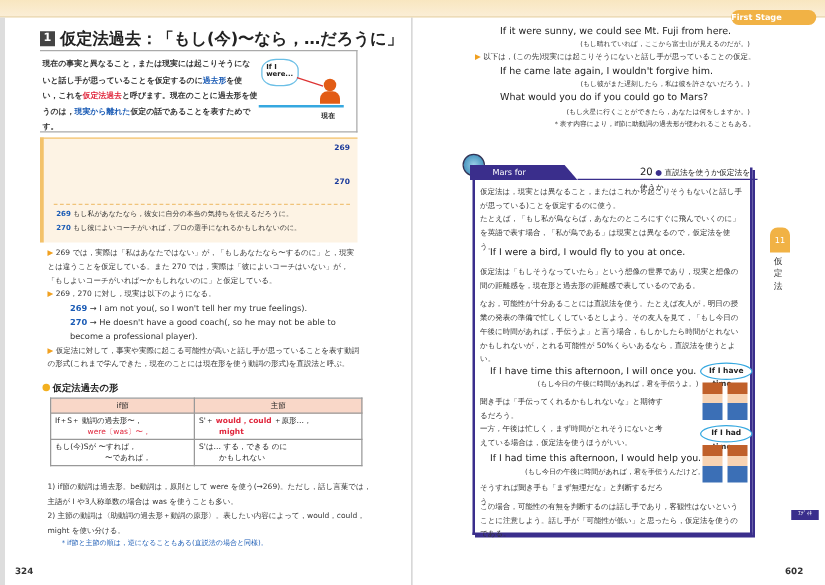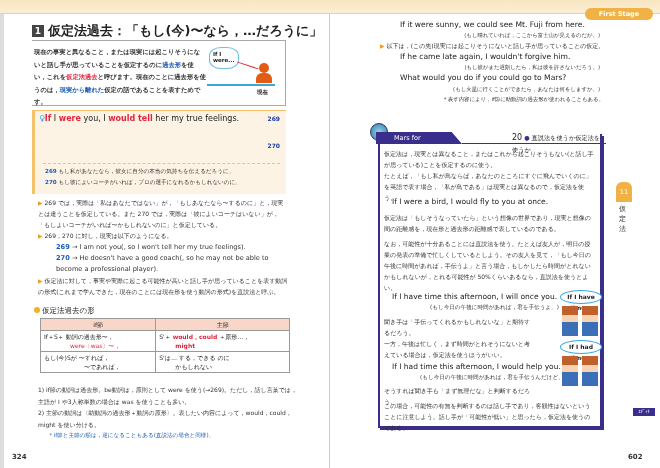--- a/index.html
+++ b/index.html
@@ -18,28 +18,28 @@
 .exbox{position:absolute;left:32px;top:110px;width:254px;height:84px;background:#fdf3e4;border-left:3px solid #f3c26a;border-top:1px solid #f3c26a}
 .ex{position:absolute;left:4px;font-size:8px;color:#222}
 .ex b.r{color:#e0263c}
 .exnum{position:absolute;right:6px;font-size:6px;color:#1a3a9b;font-weight:bold}
 .dotrule{position:absolute;left:8px;right:6px;top:52px;border-top:1px dashed #f0c37a}
 .jp{font-size:5.6px;color:#333}
 .exjp{position:absolute;left:10px}
 .para{position:absolute;left:38px;width:250px;font-size:6px;line-height:11px;color:#333}
 .tri{color:#f0a020}
 .bold{font-weight:bold}
-.subh{position:absolute;left:34px;top:306px;font-size:7.5px;font-weight:normal;color:#222}
+.subh{position:absolute;left:34px;top:306px;font-size:7.5px;font-weight:bold;color:#222}
 .subh .dot{display:inline-block;width:6px;height:6px;border-radius:50%;background:#f3b020;margin-right:2px}
 table.form{position:absolute;left:40px;top:318px;width:250px;border-collapse:collapse;font-size:6px}
 table.form td,table.form th{border:1px solid #999;padding:1px 3px;vertical-align:top;line-height:9px}
 table.form th{background:#f9d7c8;font-weight:normal;height:10px}
 .notes{position:absolute;left:38px;top:384px;width:260px;font-size:6px;line-height:11.5px;color:#333}
 .pnum{position:absolute;font-size:7px;font-weight:bold;color:#333}
-.stage{position:absolute;left:585px;top:8px;width:68px;height:12px;background:#f1b245;border-radius:6px;color:#fff;font-size:6.5px;font-weight:bold;text-align:center;line-height:12px}
+.stage{position:absolute;left:585px;top:8px;width:68px;height:12px;background:#f1b245;border-radius:6px;color:#fff;font-size:6.5px;font-weight:bold;line-height:12px}
 .rline{position:absolute;left:400px;font-size:7.6px;color:#222}
 .rjp{position:absolute;right:60px;font-size:5.4px;color:#333}
 .tips{position:absolute;left:378px;top:134px;width:224px;height:294px;border:2px solid #3a2e8c;border-top:none;background:#fff;box-shadow:2px 2px 0 #3a2e8c}
 .tipshead{position:absolute;left:376px;top:132px;width:230px;height:12px;display:flex}
 .tipshead .lab{background:#3a2e8c;color:#fff;font-size:6.5px;padding-left:18px;width:86px;line-height:12px;clip-path:polygon(0 0,88% 0,100% 100%,0 100%)}
 .tipshead .lab b{color:#f5d84a;font-size:8px}
 .tipshead .ttl{flex:1;border-bottom:1px solid #3a2e8c;font-size:6.2px;line-height:12px;padding-left:50px;color:#222}
 .globe{position:absolute;left:370px;top:123px;width:18px;height:18px;border-radius:50%;background:radial-gradient(circle,#9bd0e8,#2a7fb0);border:1px solid #335}
 .tt{position:absolute;left:384px;width:212px;font-size:6px;line-height:11px;color:#333}
 .tex{position:absolute;left:392px;font-size:7.5px;color:#222}
@@ -70,23 +70,20 @@
     <div style="position:absolute;left:2px;top:2px;width:30px;height:22px;border:1px solid #6bbfe6;border-radius:40%;font-size:5.5px;font-weight:bold;padding:3px">If I were...</div>
     <div style="position:absolute;left:30px;top:20px;width:22px;height:1px;background:#d33;transform:rotate(18deg)"></div>
     <div style="position:absolute;left:52px;top:18px;width:10px;height:10px;border-radius:50%;background:#e25c15"></div>
     <div style="position:absolute;left:49px;top:28px;width:16px;height:10px;border-radius:6px 6px 0 0;background:#e25c15"></div>
     <div style="position:absolute;left:0;top:39px;width:68px;height:2px;background:#35a8e0"></div>
     <div style="position:absolute;left:50px;top:44px;font-size:5.5px;font-weight:bold">現在</div>
   </div>
 </div>
 
 <div class="exbox">
-  <div class="ex" style="top:3px">
-    <span style="color:#35a8e0">♀</span><b class="r">If</b><span> I </span><b class="r">were</b><span> you, I </span><b class="r">would tell</b><span> her my true feelings.</span>
-  </div>
   <span class="exnum" style="top:4px">269</span>
   <span class="exnum" style="top:31px">270</span>
   <div class="dotrule"></div>
   <div class="jp exjp" style="top:57px"><span class="blue bold">269</span> <span>もし私があなたなら，彼女に自分の本当の気持ちを伝えるだろうに。</span></div>
   <div class="jp exjp" style="top:68px"><span class="blue bold">270</span> <span>もし彼によいコーチがいれば，プロの選手になれるかもしれないのに。</span></div>
 </div>
 
 <div class="para" style="top:197px"><span class="tri">▶</span> <span>269 では，実際は「私はあなたではない」が，「もしあなたなら〜するのに」と，現実とは違うことを仮定している。また 270 では，実際は「彼によいコーチはいない」が，「もしよいコーチがいれば〜かもしれないのに」と仮定している。</span></div>
 <div class="para" style="top:230px"><span class="tri">▶</span> <span>269，270 に対し，現実は以下のようになる。</span></div>
 <div class="para" style="top:242px;left:56px;font-size:6.6px"><span class="blue bold">269</span> <span>→ I am not you(, so I won't tell her my true feelings).</span></div>

